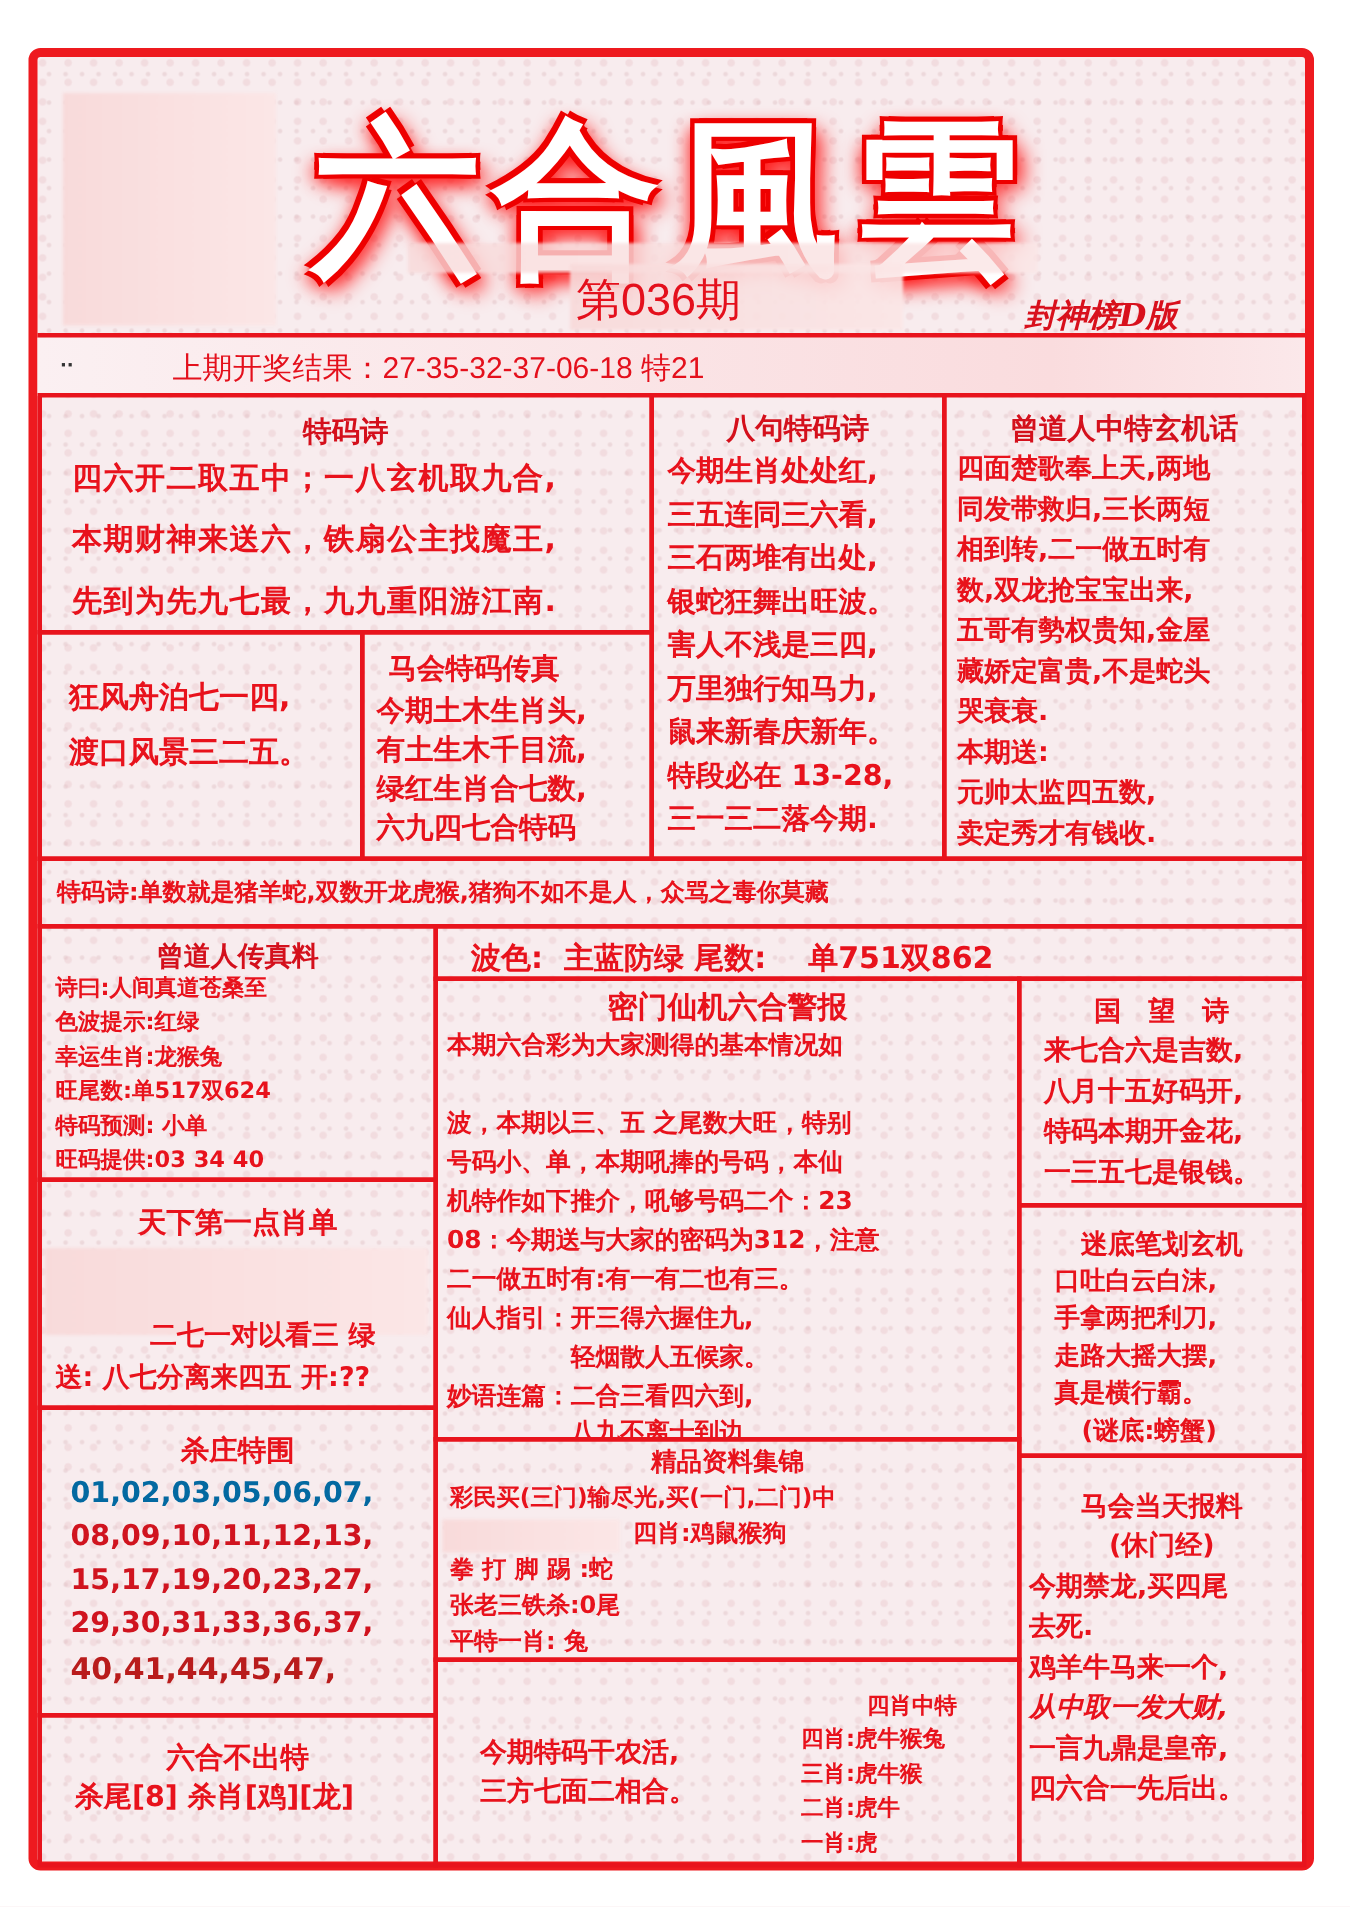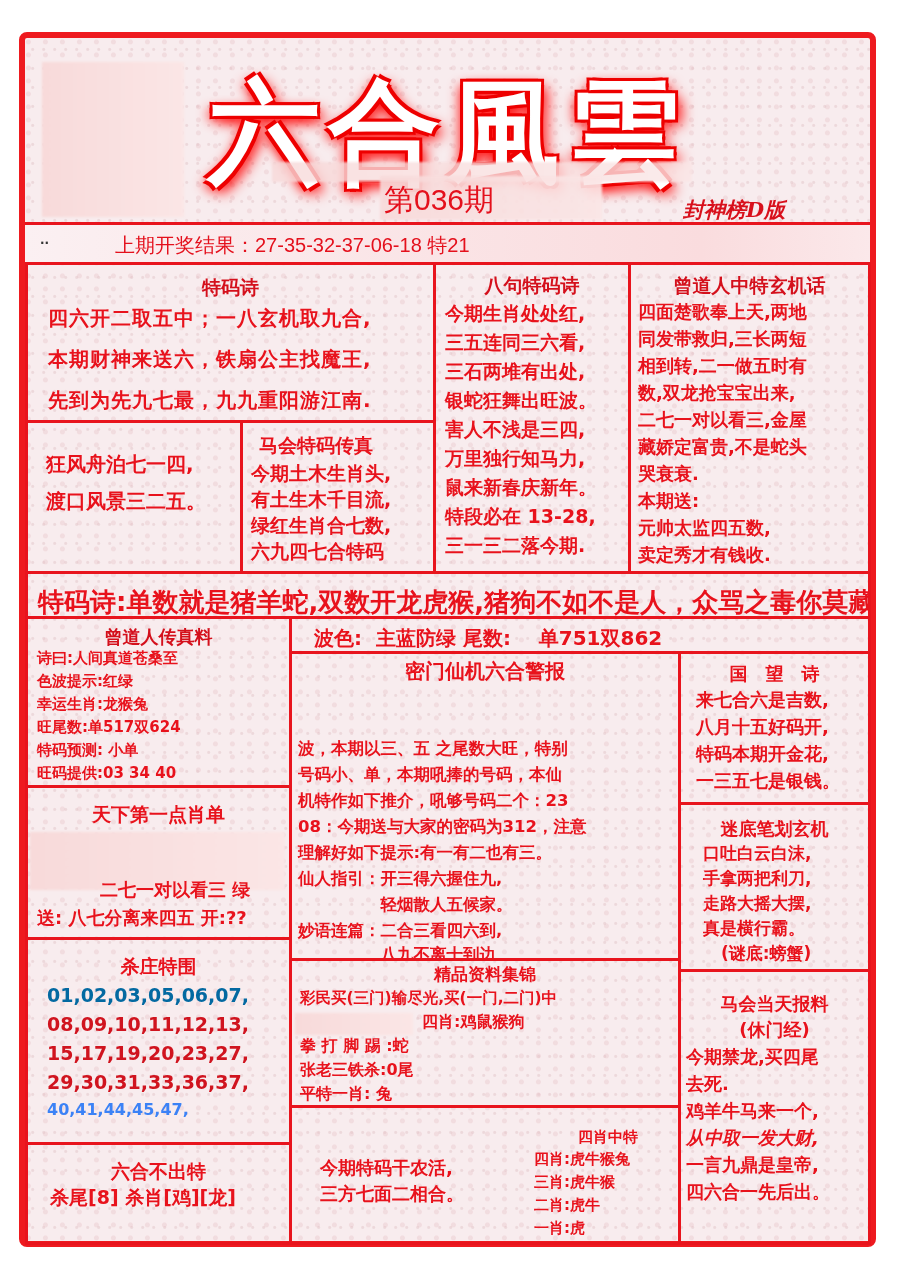--- a/index.html
+++ b/index.html
@@ -70,21 +70,21 @@
   <div class="t" style="left:9px;top:239px;font-size:19px;">特段必在 13-28,</div>
   <div class="t" style="left:9px;top:268px;font-size:19px;">三一三二落今期.</div>
 </div>
 
 <div class="box" style="left:628px;top:262px;width:243px;height:312px;">
   <div class="t c" style="top:8px;font-size:19px;color:#d4101c;">曾道人中特玄机话</div>
   <div class="t" style="left:7px;top:35px;font-size:18px;">四面楚歌奉上天,两地</div>
   <div class="t" style="left:7px;top:62px;font-size:18px;">同发带救归,三长两短</div>
   <div class="t" style="left:7px;top:89px;font-size:18px;">相到转,二一做五时有</div>
   <div class="t" style="left:7px;top:116px;font-size:18px;">数,双龙抢宝宝出来,</div>
-  <div class="t" style="left:7px;top:143px;font-size:18px;">二七一对以看三,金屋</div>
+  <div class="t" style="left:7px;top:143px;font-size:18px;">五哥有勢权贵知,金屋</div>
   <div class="t" style="left:7px;top:170px;font-size:18px;">藏娇定富贵,不是蛇头</div>
   <div class="t" style="left:7px;top:197px;font-size:18px;">哭衰衰.</div>
   <div class="t" style="left:7px;top:224px;font-size:18px;">本期送:</div>
   <div class="t" style="left:7px;top:251px;font-size:18px;">元帅太监四五数,</div>
   <div class="t" style="left:7px;top:278px;font-size:18px;">卖定秀才有钱收.</div>
 </div>
 
 <div class="box" style="left:25px;top:420px;width:218px;height:154px;">
   <div class="t" style="left:18px;top:28px;font-size:20px;">狂风舟泊七一四,</div>
   <div class="t" style="left:18px;top:65px;font-size:20px;">渡口风景三二五。</div>
@@ -92,21 +92,21 @@
 </div>
 <div class="box" style="left:240px;top:420px;width:196px;height:154px;padding-left:44px;">
   <div class="t" style="left:16px;top:10px;font-size:19px;">马会特码传真</div>
   <div class="t" style="left:8px;top:38px;font-size:19px;">今期土木生肖头,</div>
   <div class="t" style="left:8px;top:64px;font-size:19px;">有土生木千目流,</div>
   <div class="t" style="left:8px;top:90px;font-size:19px;">绿红生肖合七数,</div>
   <div class="t" style="left:8px;top:116px;font-size:19px;">六九四七合特码</div>
 </div>
 
 <div class="box" style="left:25px;top:571px;width:846px;height:48px;">
-  <div class="t" style="left:10px;top:11px;font-size:26px;">特码诗:单数就是猪羊蛇,双数开龙虎猴,猪狗不如不是人，众骂之毒你莫藏</div>
+  <div class="t" style="left:10px;top:11px;font-size:16px;">特码诗:单数就是猪羊蛇,双数开龙虎猴,猪狗不如不是人，众骂之毒你莫藏</div>
 </div>
 
 <div class="box" style="left:25px;top:616px;width:267px;height:172px;">
   <div class="t c" style="top:6px;font-size:18px;color:#d4101c;">曾道人传真料</div>
   <div class="t" style="left:9px;top:30px;font-size:15px;">诗曰:人间真道苍桑至</div>
   <div class="t" style="left:9px;top:53px;font-size:15px;">色波提示:红绿</div>
   <div class="t" style="left:9px;top:76px;font-size:15px;">幸运生肖:龙猴兔</div>
   <div class="t" style="left:9px;top:99px;font-size:15px;">旺尾数:单517双624</div>
   <div class="t" style="left:9px;top:122px;font-size:15px;">特码预测: 小单</div>
   <div class="t" style="left:9px;top:145px;font-size:15px;">旺码提供:03 34 40</div>
@@ -118,41 +118,42 @@
   <div class="t" style="left:72px;top:90px;font-size:18px;">二七一对以看三 绿</div>
   <div class="t" style="left:9px;top:118px;font-size:18px;">送: 八七分离来四五 开:??</div>
 </div>
 
 <div class="box" style="left:25px;top:937px;width:267px;height:208px;">
   <div class="t c" style="top:14px;font-size:19px;">杀庄特围</div>
   <div class="t" style="left:19px;top:44px;font-size:19px;color:#0369a1;">01,02,03,05,06,07,</div>
   <div class="t" style="left:19px;top:73px;font-size:19px;color:#d0141f;">08,09,10,11,12,13,</div>
   <div class="t" style="left:19px;top:102px;font-size:19px;color:#d0141f;">15,17,19,20,23,27,</div>
   <div class="t" style="left:19px;top:131px;font-size:19px;color:#d0141f;">29,30,31,33,36,37,</div>
-  <div class="t" style="left:19px;top:160px;font-size:16px;color:#3b82f6;">40,41,44,45,47,</div>
+  <div class="t" style="left:19px;top:160px;font-size:20px;color:#b91c1c;">40,41,44,45,47,</div>
 </div>
 
 <div class="box" style="left:25px;top:1142px;width:267px;height:103px;">
   <div class="t c" style="top:14px;font-size:19px;">六合不出特</div>
   <div class="t" style="left:22px;top:40px;font-size:19px;">杀尾[8]  杀肖[鸡][龙]</div>
 </div>
 
 <div class="box" style="left:289px;top:616px;width:582px;height:38px;">
   <div class="t" style="left:22px;top:6px;font-size:20px;">
     <span>波色:</span>&nbsp;&nbsp;<span>主蓝防绿</span>&nbsp;<span>尾数:</span>&nbsp;&nbsp;&nbsp;&nbsp;<span>单751双862</span>
   </div>
 </div>
 
 <div class="box" style="left:289px;top:651px;width:392px;height:310px;">
   <div class="t c" style="top:4px;font-size:20px;">密门仙机六合警报</div>
+  <div class="t" style="left:6px;top:32px;font-size:16.5px;">本期六合彩为大家测得的基本情况如</div>
   <div class="t" style="left:6px;top:84px;font-size:16.5px;">波，本期以三、五 之尾数大旺，特别</div>
   <div class="t" style="left:6px;top:110px;font-size:16.5px;">号码小、单，本期吼捧的号码，本仙</div>
   <div class="t" style="left:6px;top:136px;font-size:16.5px;">机特作如下推介，吼够号码二个：23</div>
   <div class="t" style="left:6px;top:162px;font-size:16.5px;">08：今期送与大家的密码为312，注意</div>
-  <div class="t" style="left:6px;top:188px;font-size:16.5px;">理解好如下提示:有一有二也有三。</div>
+  <div class="t" style="left:6px;top:188px;font-size:16.5px;">二一做五时有:有一有二也有三。</div>
   <div class="t" style="left:6px;top:214px;font-size:16.5px;">仙人指引：开三得六握住九,</div>
   <div class="t" style="left:6px;top:240px;font-size:16.5px;">　　　　　轻烟散人五候家。</div>
   <div class="t" style="left:6px;top:266px;font-size:16.5px;">妙语连篇：二合三看四六到,</div>
   <div class="t" style="left:6px;top:290px;font-size:16.5px;">　　　　　八九不离十到边。</div>
 </div>
 
 <div class="box" style="left:289px;top:958px;width:392px;height:150px;">
   <div class="t c" style="top:2px;font-size:17px;">精品资料集锦</div>
   <div class="t" style="left:8px;top:27px;font-size:15.5px;">彩民买(三门)输尽光,买(一门,二门)中</div>
   <div class="blur" style="left:3px;top:52px;width:118px;height:22px;"></div>

